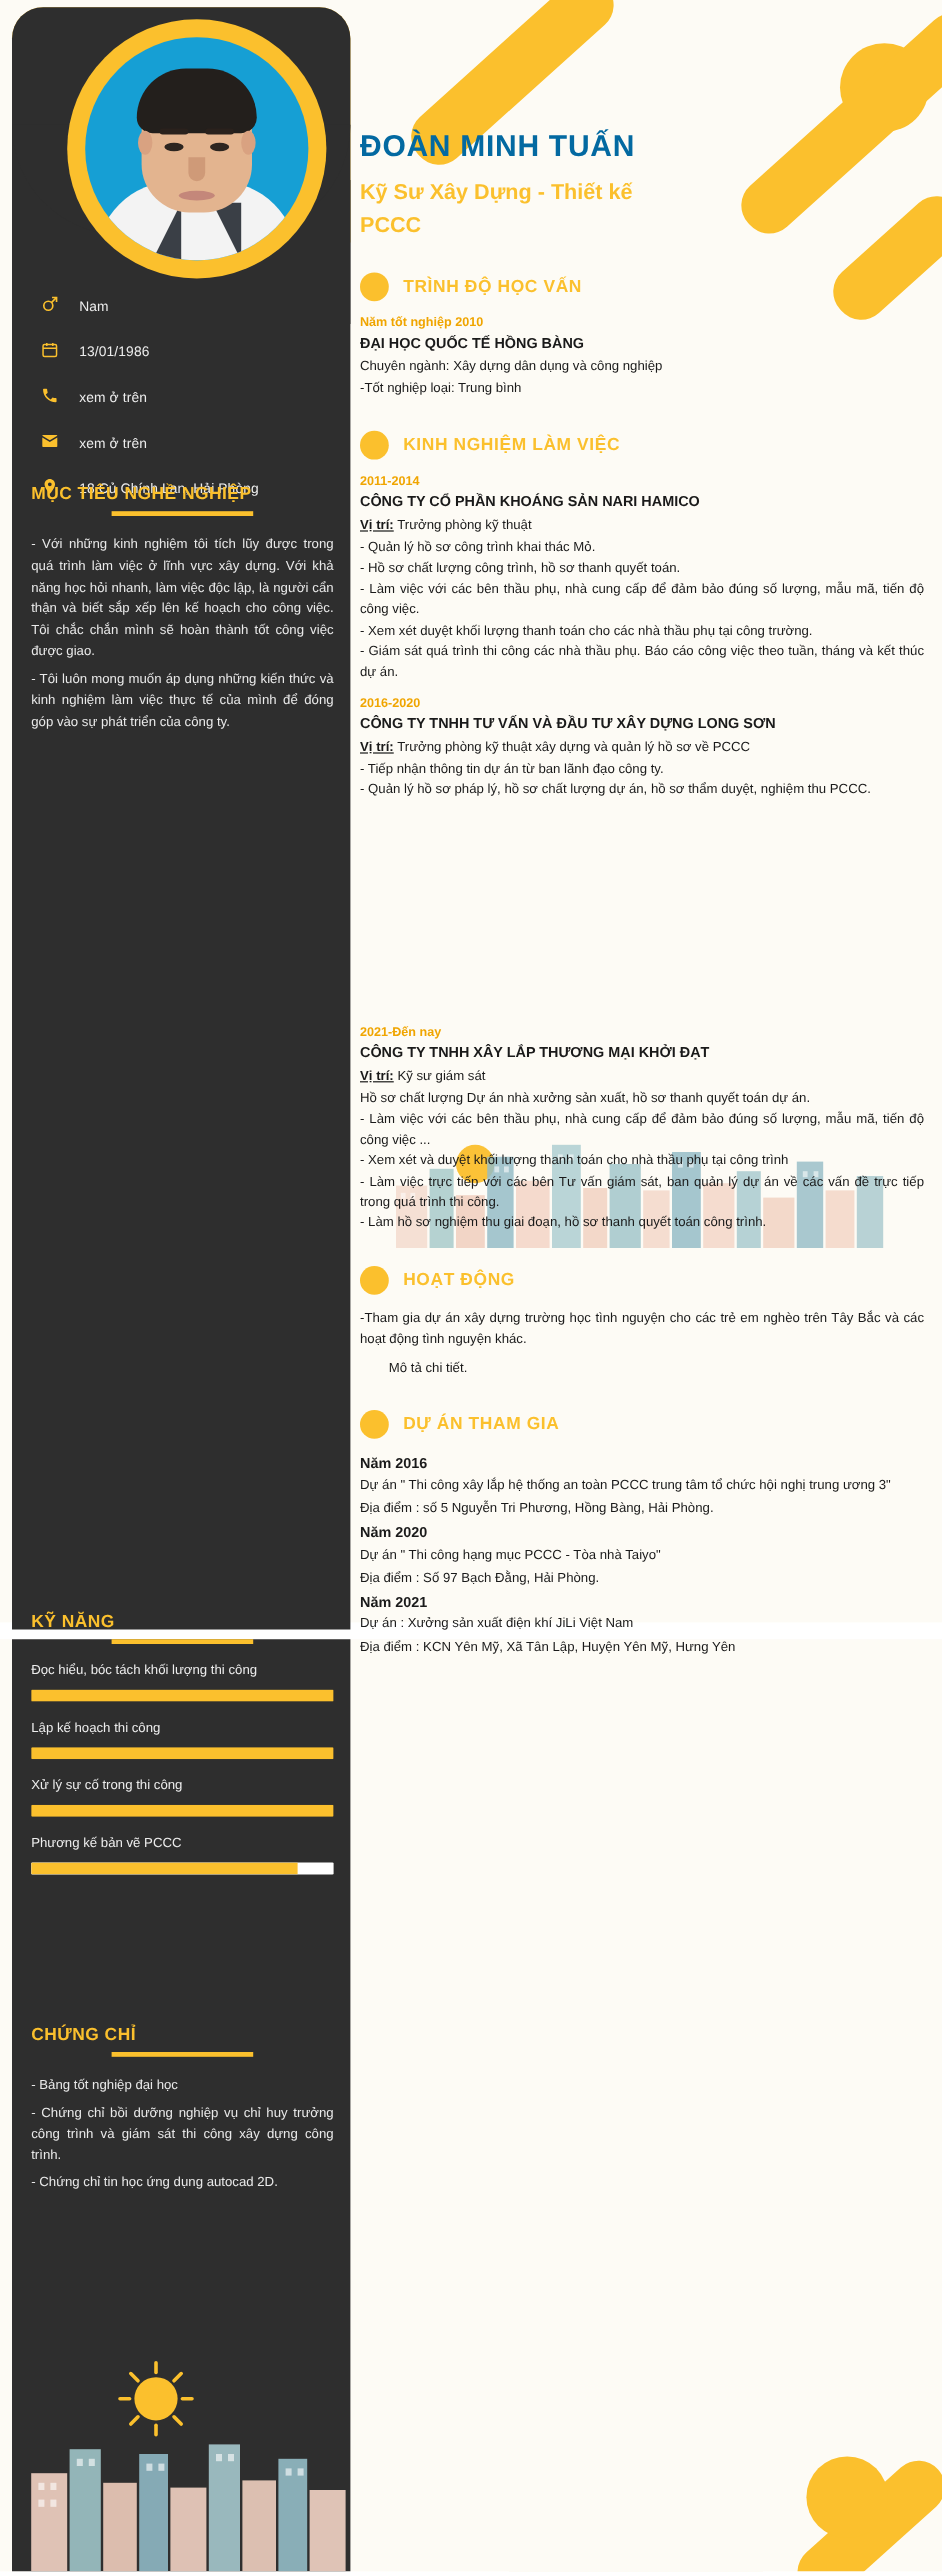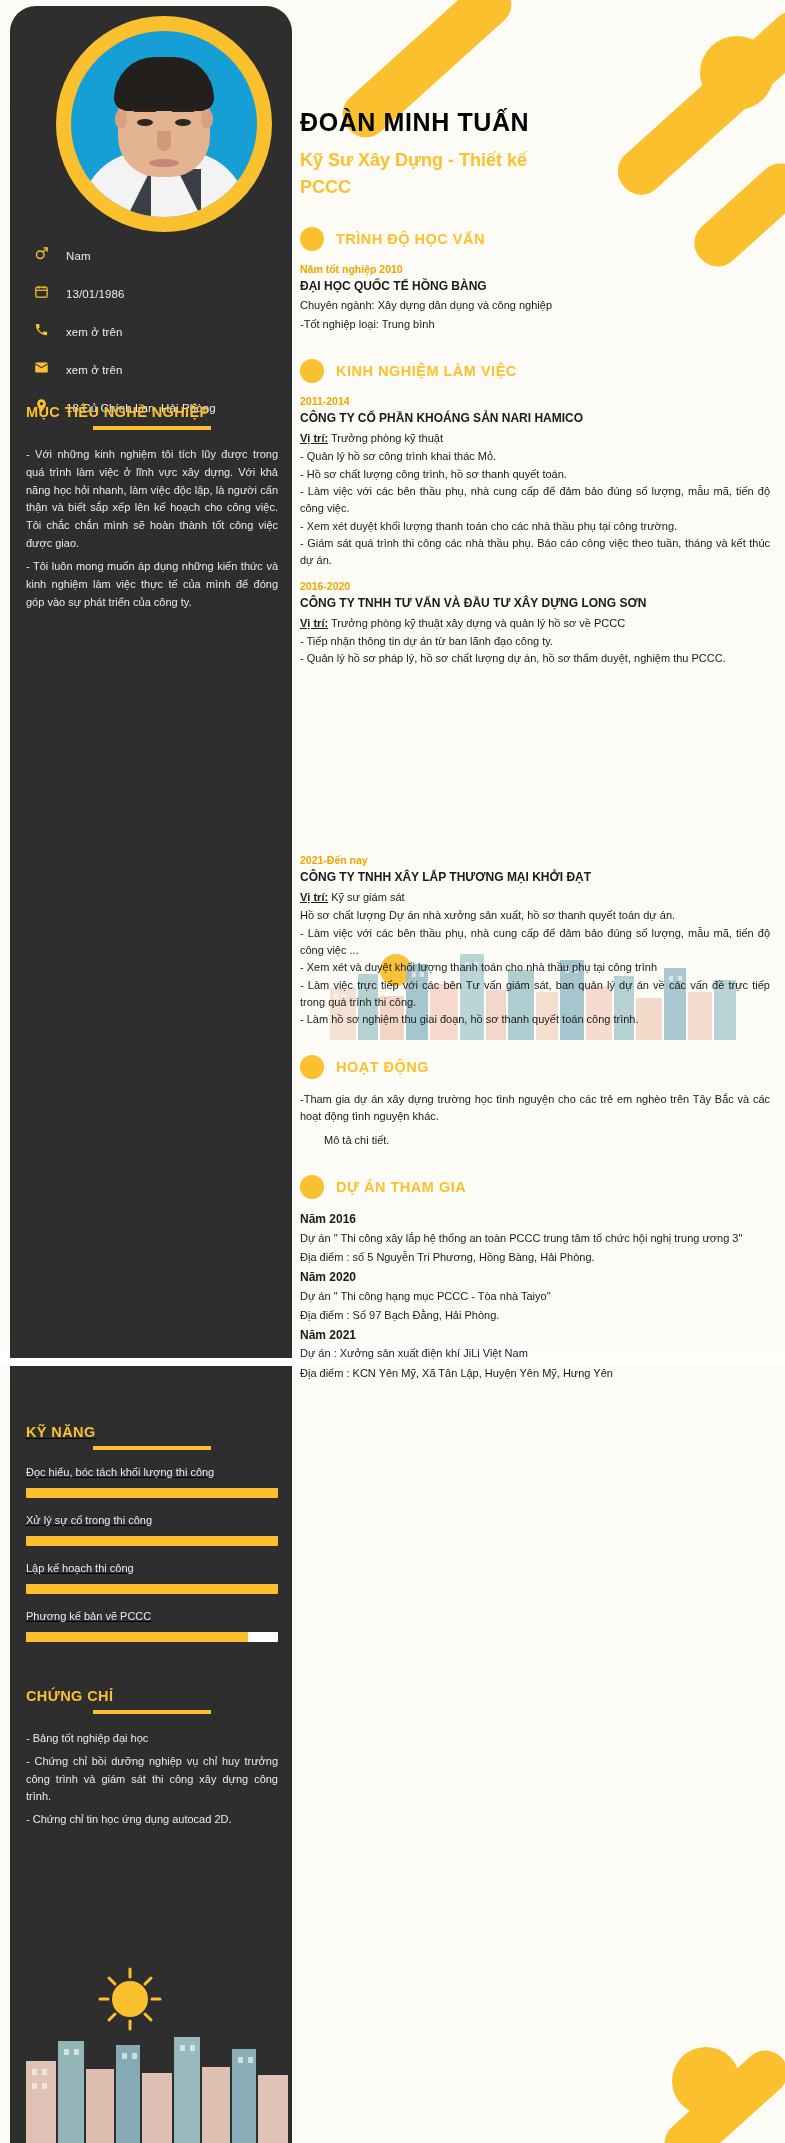--- a/index.html
+++ b/index.html
@@ -136,32 +136,32 @@
   .sb-head-ul { width: 118px; height: 4px; background: #fbc02d; margin: 6px auto 0; }
 
   .sb-block { position: absolute; z-index: 7; }
   #objective-block { left: 26px; top: 404px; width: 252px; }
   .sb-body {
     color: #e9e9e9; font-size: 11px; line-height: 1.62;
     margin-top: 16px; text-align: justify;
   }
   .sb-body p { margin-bottom: 5px; }
 
-  #skills-block { left: 26px; top: 1424px; width: 252px; text-decoration: underline; }
+  #skills-block { left: 26px; top: 1344px; width: 252px; }
   .skill { margin-top: 16px; }
   .skill-name { color: #ededed; font-size: 11px; margin-bottom: 10px; }
   .bar-track { height: 10px; background: #ffffff; border-radius: 1px; overflow: hidden; }
   .bar-fill { height: 100%; background: #fbc02d; }
 
   #cert-block { left: 26px; top: 1688px; width: 252px; }
 
   
   .main { position: absolute; left: 300px; top: 0; width: 470px; z-index: 5; }
   .name {
-    color: #000000; font-size: 25px; font-weight: bold;
+    color: #0369a1; font-size: 25px; font-weight: bold;
     letter-spacing: .6px; margin-top: 108px;
   }
   .role {
     color: #fbc02d; font-size: 18px; font-weight: bold;
     margin-top: 10px; line-height: 1.5; max-width: 250px;
   }
   .sec-head {
     display: flex; align-items: center; margin-top: 26px; margin-bottom: 12px;
   }
   .sec-dot {
@@ -321,27 +321,27 @@
     <div class="sb-head">KỸ NĂNG</div>
     <div class="sb-head-ul"></div>
 
     <div class="skill">
       <div class="skill-name">Đọc hiểu, bóc tách khối lượng thi công</div>
       <div class="bar-track">
         <div class="bar-fill" style="width: 100%;"></div>
       </div>
     </div>
     <div class="skill">
-      <div class="skill-name">Xử lý sự cố trong thi công</div>
+      <div class="skill-name">Lập kế hoạch thi công</div>
       <div class="bar-track">
         <div class="bar-fill" style="width: 100%;"></div>
       </div>
     </div>
     <div class="skill">
-      <div class="skill-name">Lập kế hoạch thi công</div>
+      <div class="skill-name">Xử lý sự cố trong thi công</div>
       <div class="bar-track">
         <div class="bar-fill" style="width: 100%;"></div>
       </div>
     </div>
     <div class="skill">
       <div class="skill-name">Phương kế bản vẽ PCCC</div>
       <div class="bar-track">
         <div class="bar-fill" style="width: 88%;"></div>
       </div>
     </div>

